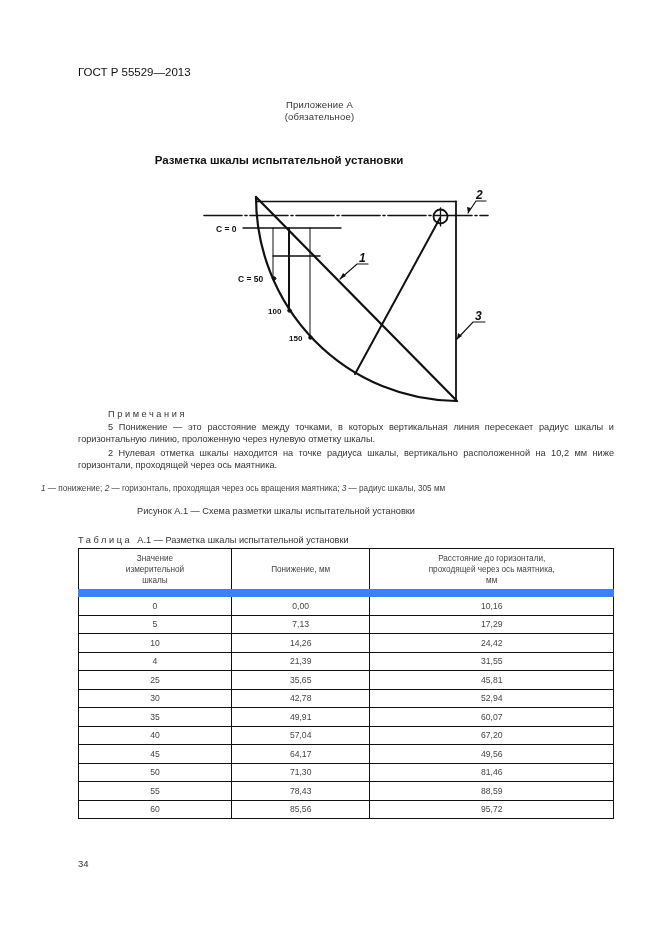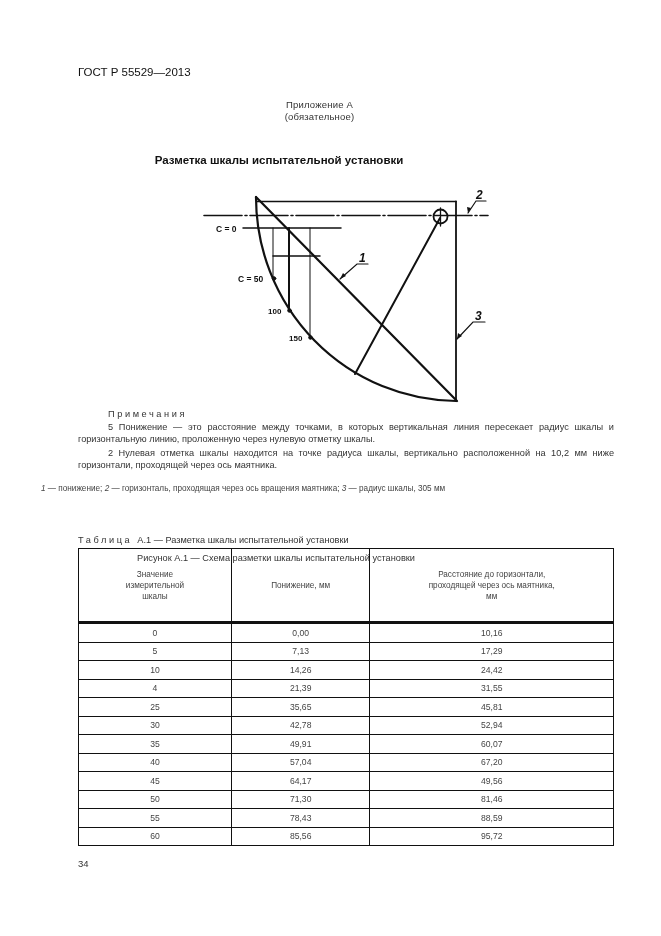--- a/index.html
+++ b/index.html
@@ -9,27 +9,27 @@
   #doc-header { left: 78px; top: 66px; font-size: 11.5px; font-weight: normal; color: #111; }
   #annex-title { left: 0; width: 639px; top: 99px; text-align: center; font-size: 9.5px; color: #333; line-height: 12px; letter-spacing: 0.2px; }
   #section-title { left: 0; width: 558px; top: 154px; text-align: center; font-size: 11.5px; font-weight: bold; color: #111; }
   #figure-svg { left: 0; top: 180px; }
   .diagram-label { font-family: "Liberation Sans", sans-serif; font-weight: bold; fill: #111; }
   #notes { left: 78px; width: 536px; top: 408px; font-size: 9.2px; color: #333; line-height: 12px; }
   #notes .notes-heading { padding-left: 30px; letter-spacing: 2.6px; margin-bottom: 1px; }
   #notes .note-item { text-indent: 30px; margin-bottom: 2px; text-align: justify; }
   #legend-line { left: 0; width: 583px; top: 484px; font-size: 8.2px; color: #444; padding-left: 41px; }
   #legend-line i { font-style: italic; }
-  #figure-caption { left: 0; width: 552px; top: 506px; text-align: center; font-size: 9.2px; color: #333; margin-top: 47px; }
+  #figure-caption { left: 0; width: 552px; top: 506px; text-align: center; font-size: 9.2px; color: #333; }
   #table-caption { left: 78px; top: 535px; font-size: 9.2px; color: #333; }
   #table-caption .spaced { letter-spacing: 2.6px; }
   #data-table { left: 78px; top: 548px; width: 536px; border-collapse: collapse; font-size: 8.6px; color: #444; }
   #data-table th, #data-table td { border: 1.3px solid #111; text-align: center; padding: 0; font-weight: normal; }
   #data-table thead th { height: 40px; line-height: 11px; font-size: 8.2px; }
-  #data-table thead tr { border-bottom: 3px solid #3b82f6; margin-left: 40px; }
+  #data-table thead tr { border-bottom: 8px solid #3b82f6; margin-left: 40px; }
   #data-table thead th { border-bottom: 3px solid #111; }
   #data-table tbody td { height: 17.5px; }
   #page-number { left: 78px; top: 858px; font-size: 9.5px; color: #333; }
 </style>
 </head>
 <body>
 
 <div id="doc-header" class="abs">ГОСТ Р 55529—2013</div>
 
 <div id="annex-title" class="abs">
@@ -107,21 +107,21 @@
 <table id="data-table" class="abs">
   <colgroup>
     <col style="width:153px">
     <col style="width:139px">
     <col style="width:244px">
   </colgroup>
   <thead>
     <tr>
       <th style="padding:0 38px">Значение измерительной шкалы</th>
       <th>Понижение, мм</th>
-      <th style="padding:16px 55px">Расстояние до горизонтали, проходящей через ось маятника, мм</th>
+      <th style="padding:0 55px">Расстояние до горизонтали, проходящей через ось маятника, мм</th>
     </tr>
   </thead>
   <tbody id="table-body">
       <tr>
         <td>0</td>
         <td>0,00</td>
         <td>10,16</td>
       </tr>
       <tr>
         <td>5</td>

